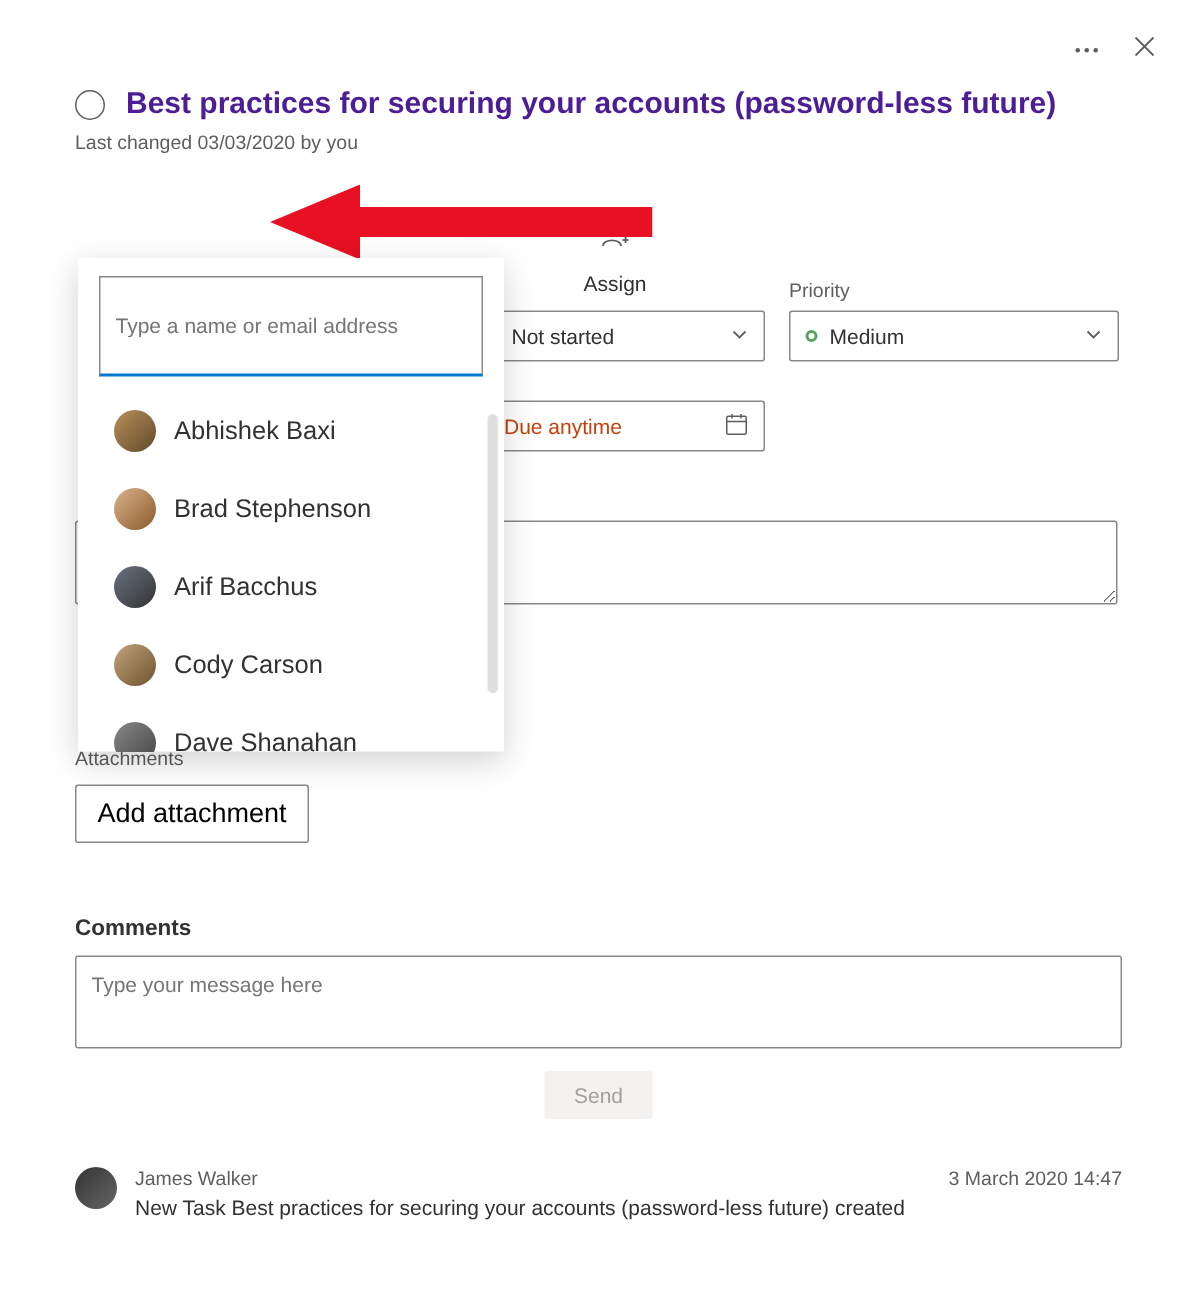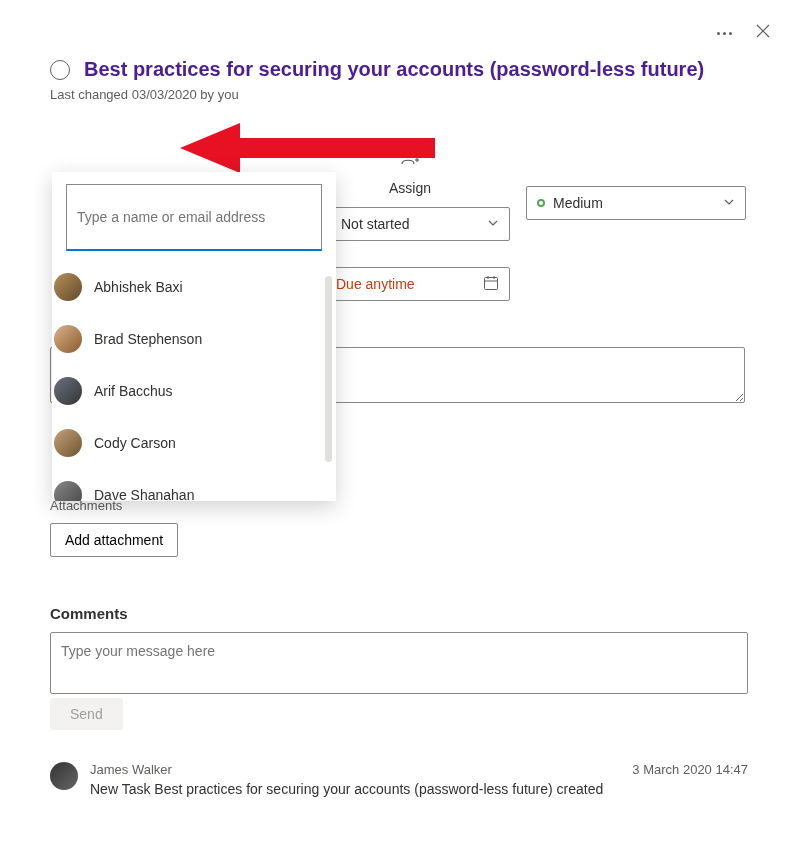--- a/index.html
+++ b/index.html
@@ -137,21 +137,21 @@
     }
     .section-label {
       font-size: 13px;
       color: #605e5c;
       margin-bottom: 10px;
     }
     .attachment-btn {
       border: 1px solid #8a8886;
       background: #fff;
       padding: 8px 14px;
-      font-size: 14px;
+      font-size: 18px;
       cursor: pointer;
       font-family: inherit;
       border-radius: 2px;
     }
     .comments-section {
       margin-top: 48px;
     }
     .comments-heading {
       font-size: 15px;
       font-weight: 600;
@@ -164,21 +164,22 @@
       min-height: 62px;
       padding: 10px;
       font-size: 14px;
       color: #605e5c;
       background: #fff;
       font-family: inherit;
       resize: none;
     }
     .send-row {
       display: flex;
-      justify-content: flex-start;
+      justify-content: center;
+      margin-top: 10px;
     }
     .send-btn {
       background: #f3f2f1;
       border: none;
       color: #a19f9d;
       padding: 8px 20px;
       font-size: 14px;
       font-family: inherit;
       border-radius: 2px;
       cursor: not-allowed;
@@ -235,22 +236,22 @@
       cursor: pointer;
     }
     .people-list {
       max-height: 240px;
       overflow-y: auto;
     }
     .person-row {
       display: flex;
       align-items: center;
       gap: 12px;
-      padding: 12px 2px;
-      font-size: 14px;
+      padding: 12px 24px;
+      font-size: 17px;
       cursor: pointer;
     }
     .person-avatar {
       width: 28px;
       height: 28px;
       border-radius: 50%;
       flex-shrink: 0;
     }
     .av-1 { background: linear-gradient(135deg,#b98f5a,#614a2a); }
     .av-2 { background: linear-gradient(135deg,#6b7280,#333); }
@@ -341,20 +342,21 @@
       </span>
     <span class="chevron">
       <svg viewBox="0 0 12 12">
           <path d="M2 4 L6 8 L10 4" fill="none" stroke="#605e5c" stroke-width="1.2"></path>
         </svg>
     </span>
   </div>
 </div>
 
 <div class="priority-field">
+  <div class="field-label">Priority</div>
   <div class="select-box">
     <span class="select-value">
       <span class="priority-dot"></span>
       <span>Medium</span>
     </span>
     <span class="chevron">
       <svg viewBox="0 0 12 12">
           <path d="M2 4 L6 8 L10 4" fill="none" stroke="#605e5c" stroke-width="1.2"></path>
         </svg>
     </span>

